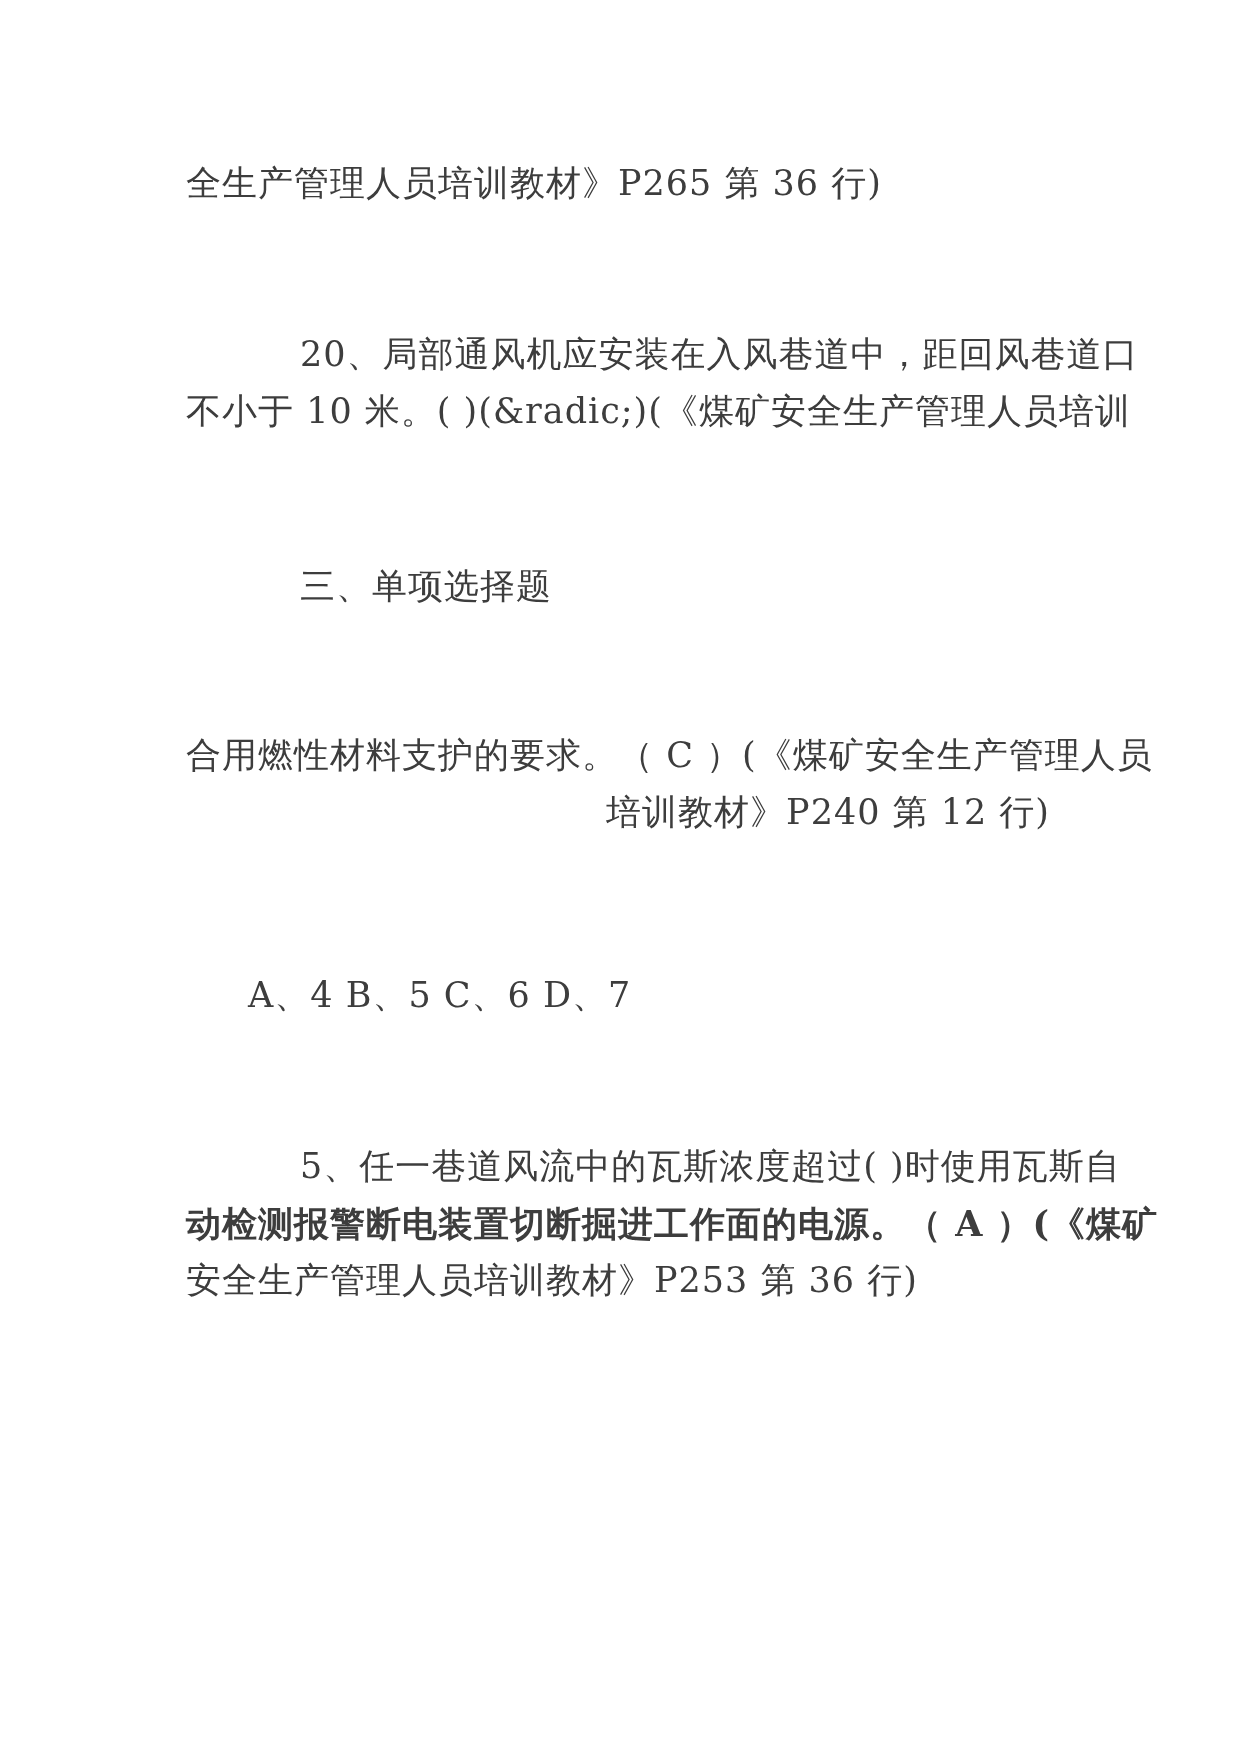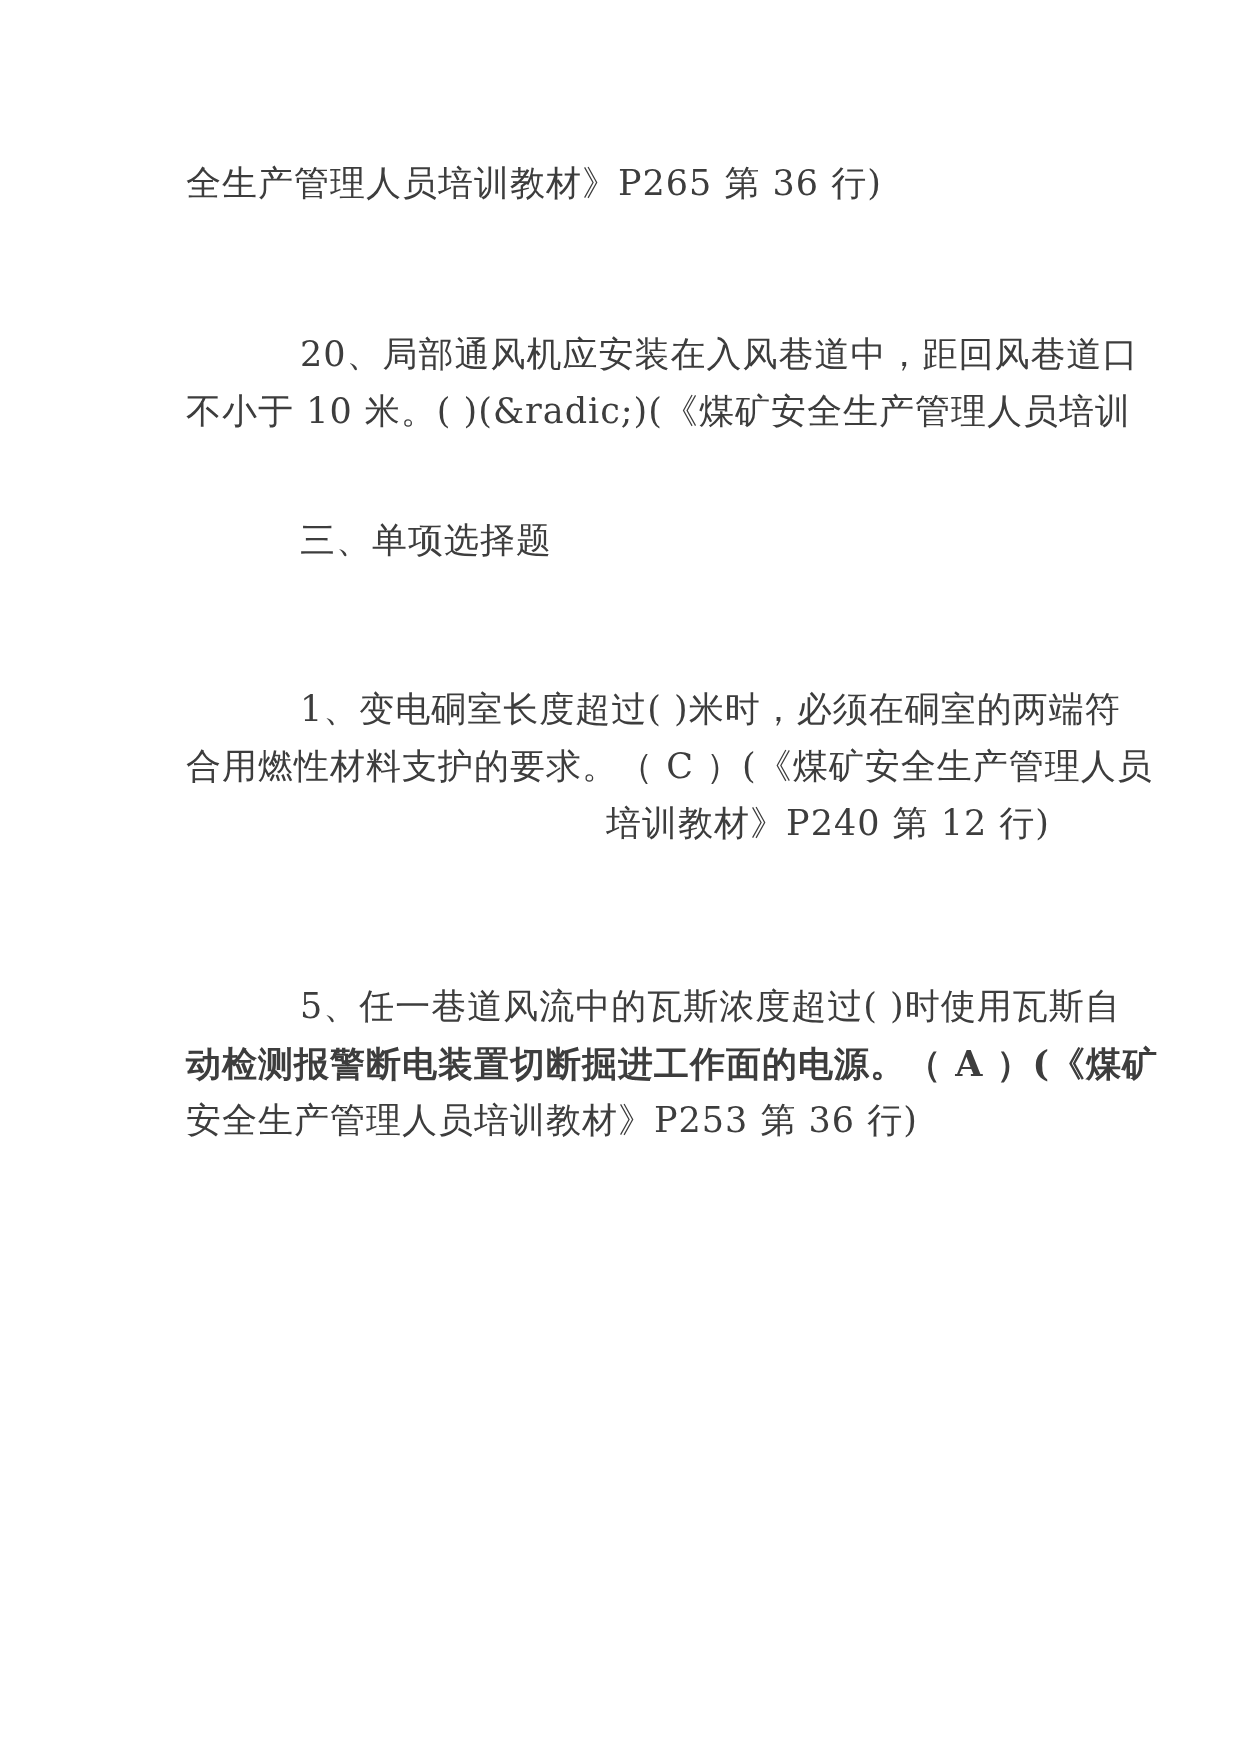--- a/index.html
+++ b/index.html
@@ -24,21 +24,21 @@
     top: 155px;
     width: 864px;
     color: #3d3d3d;
     font-family: "DejaVu Serif", "Liberation Serif", serif;
     font-size: 35px;
     line-height: 57px;
     letter-spacing: 1px;
   }
   .para { margin: 0; }
   .mb114 { margin-bottom: 114px; }
-  .mb128 { margin-bottom: 72px; }
+  .mb128 { margin-bottom: 118px; }
   .mb112 { margin-bottom: 112px; }
   .mb126 { margin-bottom: 126px; }
   .line {
     white-space: nowrap;
     min-height: 57px;
   }
   
   .full {
     text-align: justify;
     text-align-last: justify;
@@ -64,25 +64,27 @@
     <p class="para mb128">
       <span class="line full ind" style="display: block;">20、局部通风机应安装在入风巷道中，距回风巷道口</span>
       <span class="line full" style="display: block;">不小于 10 米。( )(&amp;radic;)(《煤矿安全生产管理人员培训</span>
     </p>
 
     <p class="para mb112">
       <span class="line end ind" style="display: block;">三、单项选择题</span>
     </p>
 
     <p class="para mb126">
-      <span class="line full ind" style="display: block;">1、变电硐室长度超过( )米时，必须在硐室的两端符</span>
       <span class="line full" style="display: block;">合用燃性材料支护的要求。（ C ）(《煤矿安全生产管理人员</span>
       <span class="line end" style="display: block; text-align: right;">培训教材》P240 第 12 行)</span>
     </p>
 
+    <p class="para mb114">
+      <span class="line end ind-sm" style="display: block;">A、4 B、5 C、6 D、7</span>
+    </p>
 
     <p class="para">
       <span class="line full ind" style="display: block;">5、任一巷道风流中的瓦斯浓度超过( )时使用瓦斯自</span>
       <span class="line full" style="display: block; font-weight: bold;">动检测报警断电装置切断掘进工作面的电源。（ A ）(《煤矿</span>
       <span class="line end" style="display: block;">安全生产管理人员培训教材》P253 第 36 行)</span>
     </p>
 
   </div>
 </div>
 

